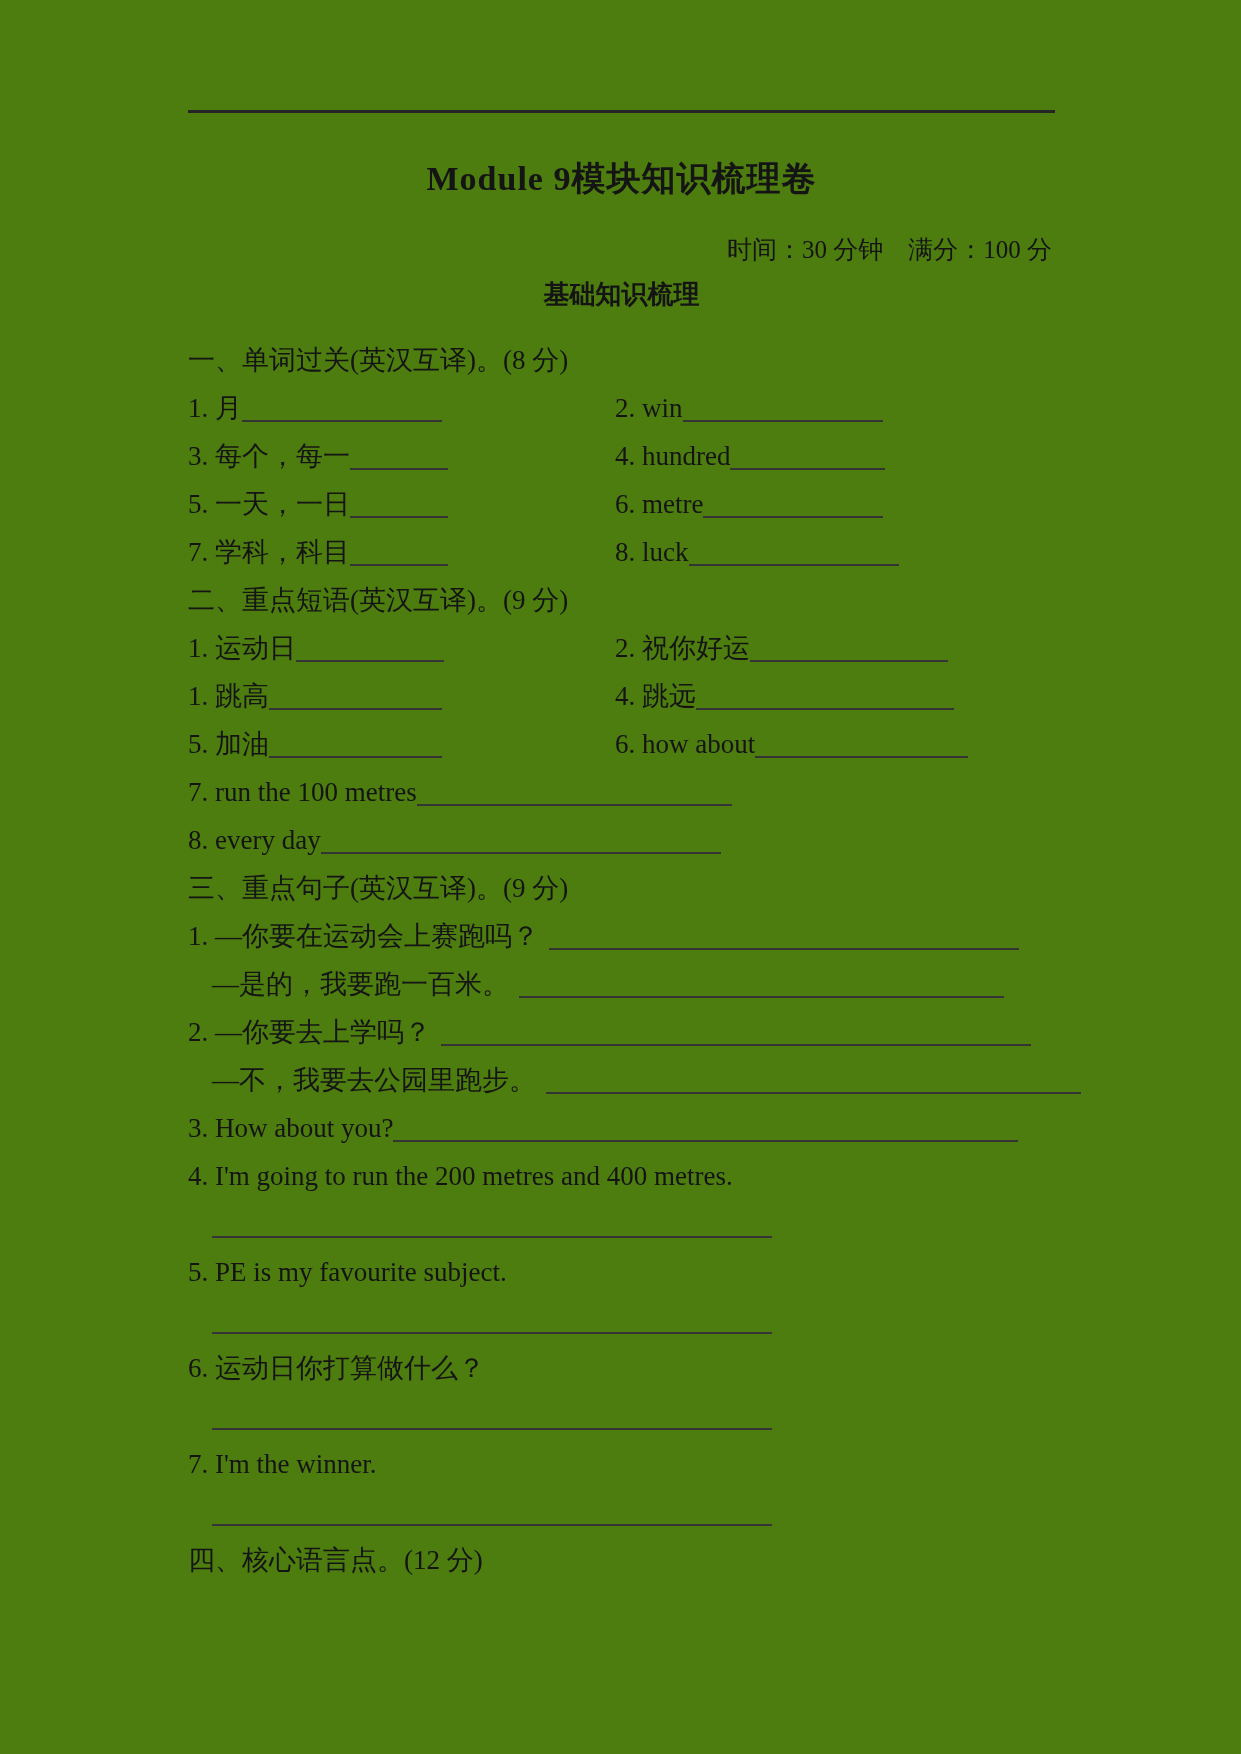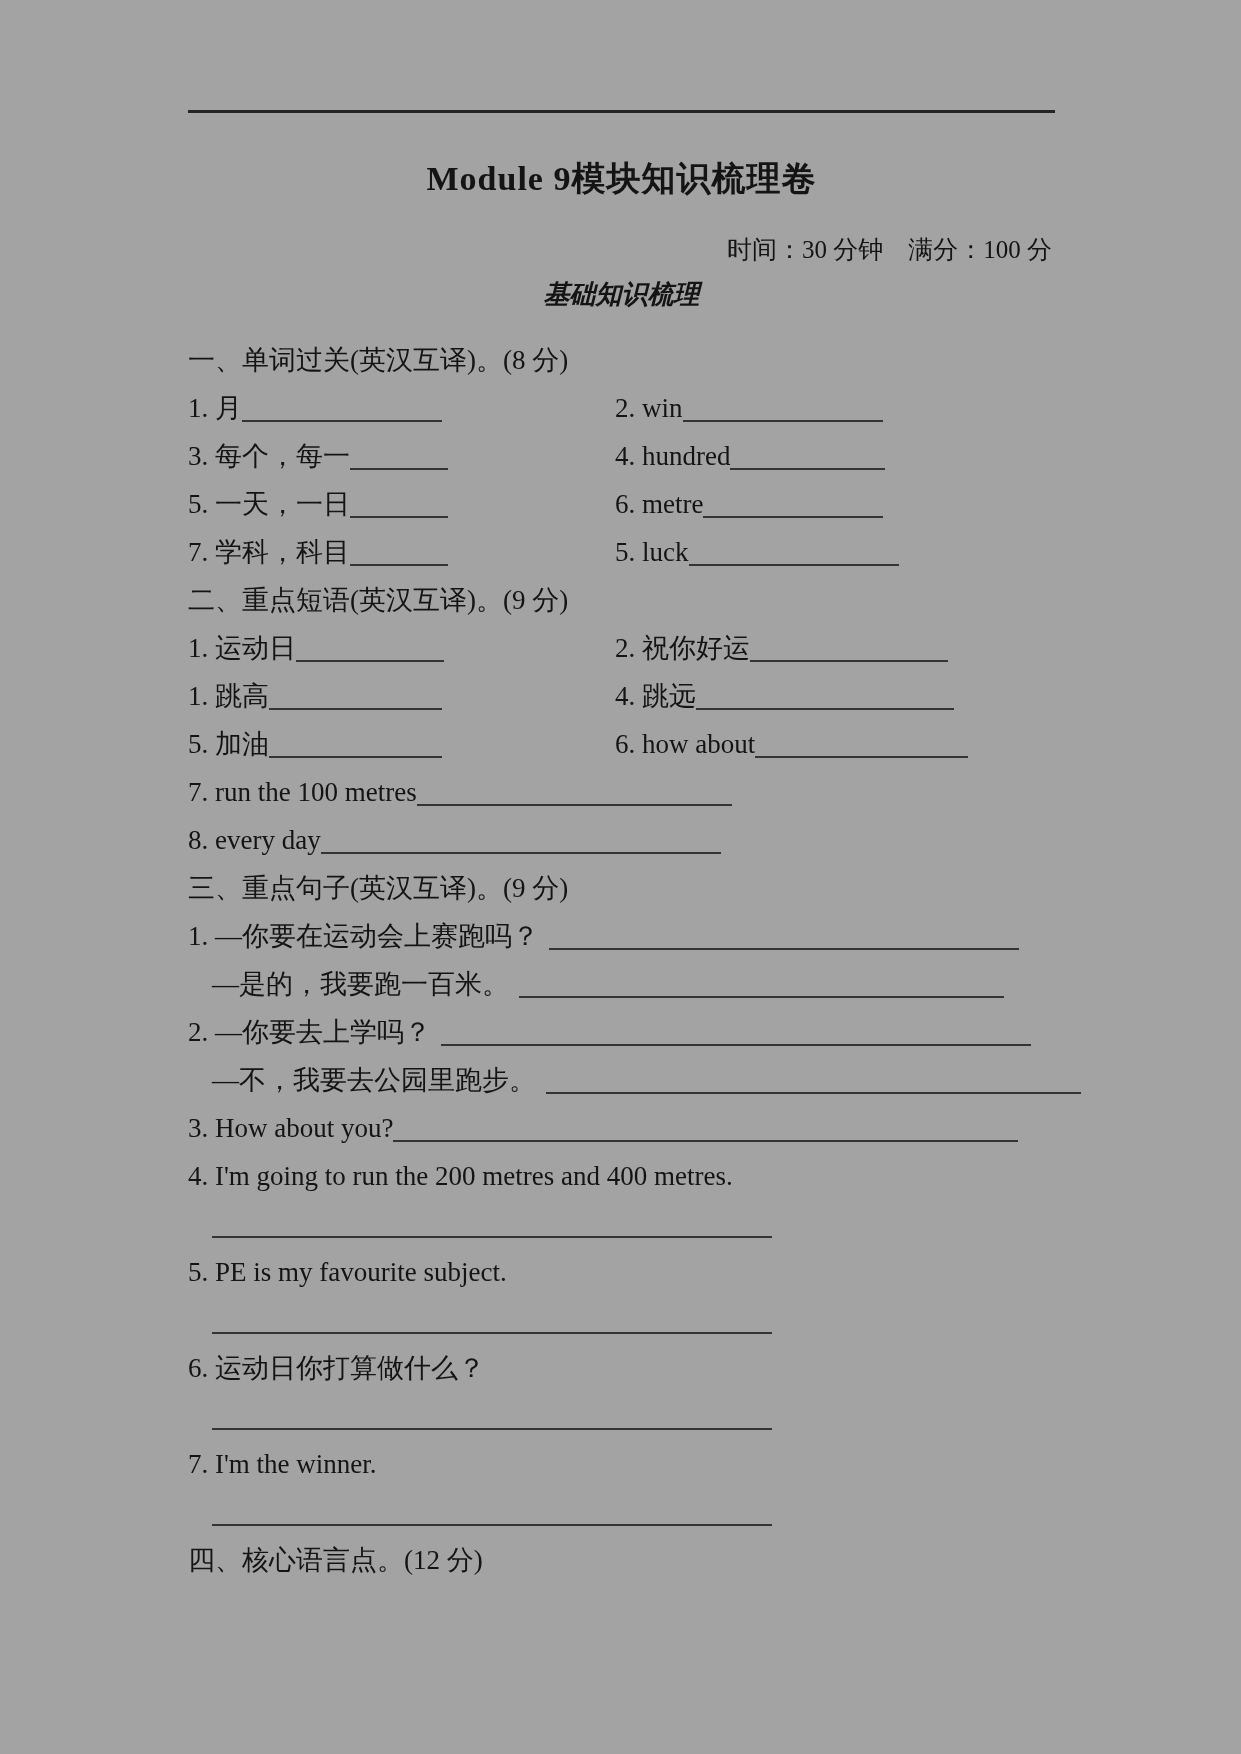--- a/index.html
+++ b/index.html
@@ -1,29 +1,29 @@
 <!DOCTYPE html>
 <html><head>
 <meta charset="utf-8">
 <style>
   html,body { margin:0; padding:0; background:#ffffff; }
   .page {
-    position:relative; width:1241px; height:1754px; background:#a3a3a3;
+    position:relative; width:1241px; height:1754px; background:#4d7c0f;
     font-family:"Liberation Serif","DejaVu Serif",serif; color:#141414;
     overflow:hidden;
   }
   .rule { position:absolute; left:188px; top:110px; width:867px; height:3px; background:#252525; }
   .title {
     position:absolute; left:188px; top:158px; width:867px; margin:0;
     text-align:center; font-size:34px; font-weight:bold; line-height:42px; letter-spacing:1px;
   }
   .meta { position:absolute; left:188px; top:233px; width:864px; text-align:right; font-size:25px; line-height:34px; }
   .subtitle {
     position:absolute; left:188px; top:278px; width:867px; margin:0;
-    text-align:center; font-size:26px; font-weight:bold; line-height:34px;font-style:italic;
+    text-align:center; font-size:26px; font-weight:bold; line-height:34px;
   }
   .rows { position:absolute; left:188px; top:336px; width:867px; }
   .row { position:relative; height:48px; line-height:48px; font-size:27px; white-space:nowrap; }
   .c2 { position:absolute; left:427px; top:0; }
   .u { display:inline-block; height:30px; border-bottom:2px solid #343434; vertical-align:-5px; }
   .g { margin-left:10px; }
   .ind { margin-left:24px; }
 </style>
 </head>
 <body>
@@ -47,21 +47,21 @@
     <div class="row">
       <span class="cell"><span>3. 每个，每一</span><span class="u" style="width:98px"></span></span>
       <span class="cell c2"><span>4. hundred</span><span class="u" style="width:155px"></span></span>
     </div>
     <div class="row">
       <span class="cell"><span>5. 一天，一日</span><span class="u" style="width:98px"></span></span>
       <span class="cell c2"><span>6. metre</span><span class="u" style="width:180px"></span></span>
     </div>
     <div class="row">
       <span class="cell"><span>7. 学科，科目</span><span class="u" style="width:98px"></span></span>
-      <span class="cell c2"><span>5. luck</span><span class="u" style="width:210px"></span></span>
+      <span class="cell c2"><span>8. luck</span><span class="u" style="width:210px"></span></span>
     </div>
 
     <div class="row">
       <span>二、重点短语(英汉互译)。(9 分)</span>
     </div>
 
     <div class="row">
       <span class="cell"><span>1. 运动日</span><span class="u" style="width:148px"></span></span>
       <span class="cell c2"><span>2. 祝你好运</span><span class="u" style="width:198px"></span></span>
     </div>

